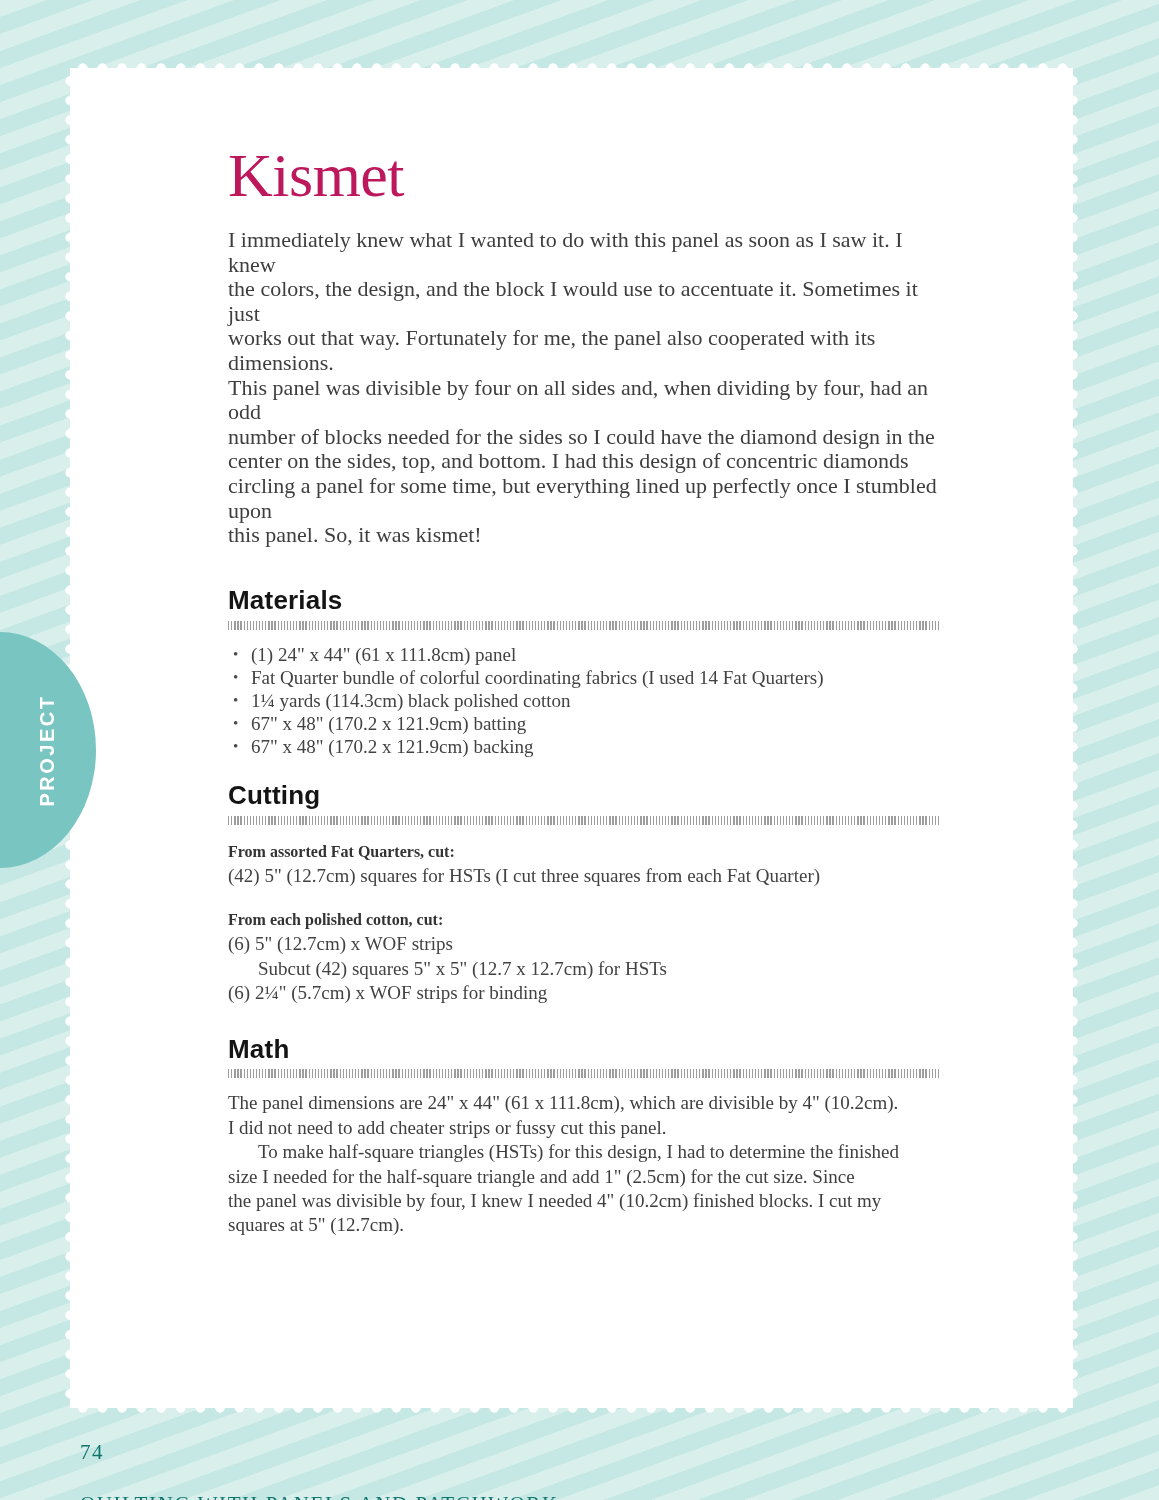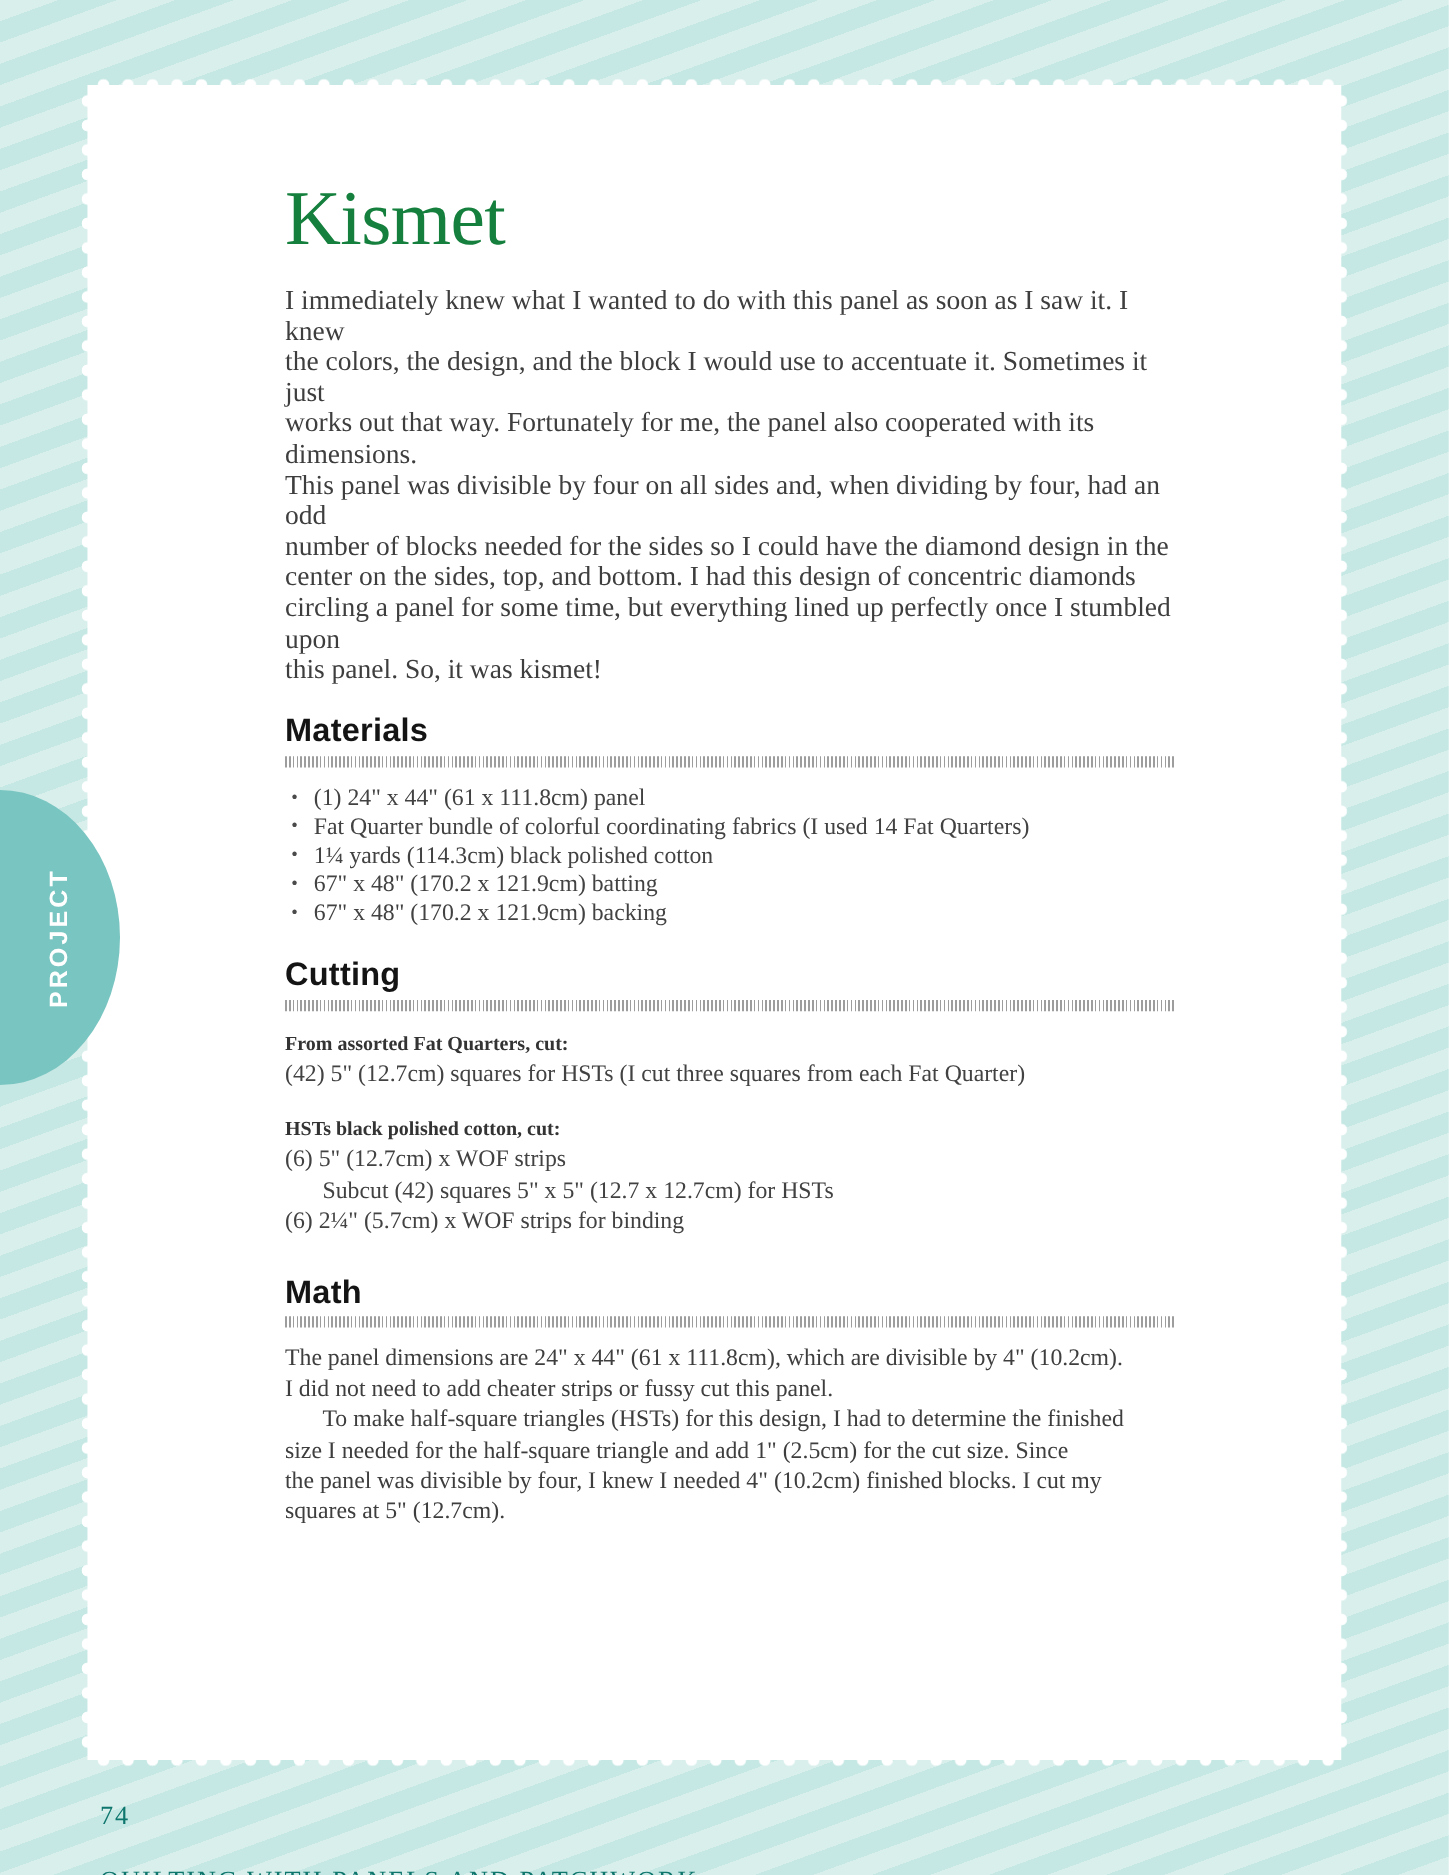--- a/index.html
+++ b/index.html
@@ -61,21 +61,21 @@
     left: 158px; top: 76px;
     width: 712px;
     color: #414141;
   }
   h1.title {
     font-family: "Liberation Serif", serif;
     font-weight: 400;
     font-size: 62px;
     line-height: 1.0;
     letter-spacing: -0.5px;
-    color: #15803d;
+    color: #be185d;
   }
   p.intro {
     margin-top: 22px;
     font-size: 22px;
     line-height: 24.6px;
     white-space: pre-line;
     color: #3e3e3e;
   }
 
   .section-head {
@@ -84,21 +84,21 @@
     font-size: 26px;
     line-height: 1.15;
     letter-spacing: 0.2px;
     color: #141414;
   }
   .tick-rule {
     height: 9px;
     margin-top: 5px;
     background: repeating-linear-gradient(90deg, #9d9d9d 0 1.3px, rgba(0,0,0,0) 1.3px 3.1px);
   }
-  .sec-materials { margin-top: 22px; }
+  .sec-materials { margin-top: 38px; }
   .sec-cutting  { margin-top: 22px; }
   .sec-math     { margin-top: 29px; }
 
   ul.materials {
     list-style: none;
     margin-top: 13px;
   }
   ul.materials li {
     position: relative;
     padding-left: 23px;
@@ -194,21 +194,21 @@
     </div>
 
     <div class="sec-cutting">
       <h2 class="section-head">Cutting</h2>
       <div class="tick-rule"></div>
       <div class="cut-group1">
         <div class="cut-label">From assorted Fat Quarters, cut:</div>
         <div class="cut-line">(42) 5" (12.7cm) squares for HSTs (I cut three squares from each Fat Quarter)</div>
       </div>
       <div class="cut-group2">
-        <div class="cut-label">HSTs black polished cotton, cut:</div>
+        <div class="cut-label">From each polished cotton, cut:</div>
         <div class="cut-line">(6) 5" (12.7cm) x WOF strips</div>
         <div class="cut-line indent">Subcut (42) squares 5" x 5" (12.7 x 12.7cm) for HSTs</div>
         <div class="cut-line">(6) 2¼" (5.7cm) x WOF strips for binding</div>
       </div>
     </div>
 
     <div class="sec-math">
       <h2 class="section-head">Math</h2>
       <div class="tick-rule"></div>
       <p class="math-p1">The panel dimensions are 24" x 44" (61 x 111.8cm), which are divisible by 4" (10.2cm).

